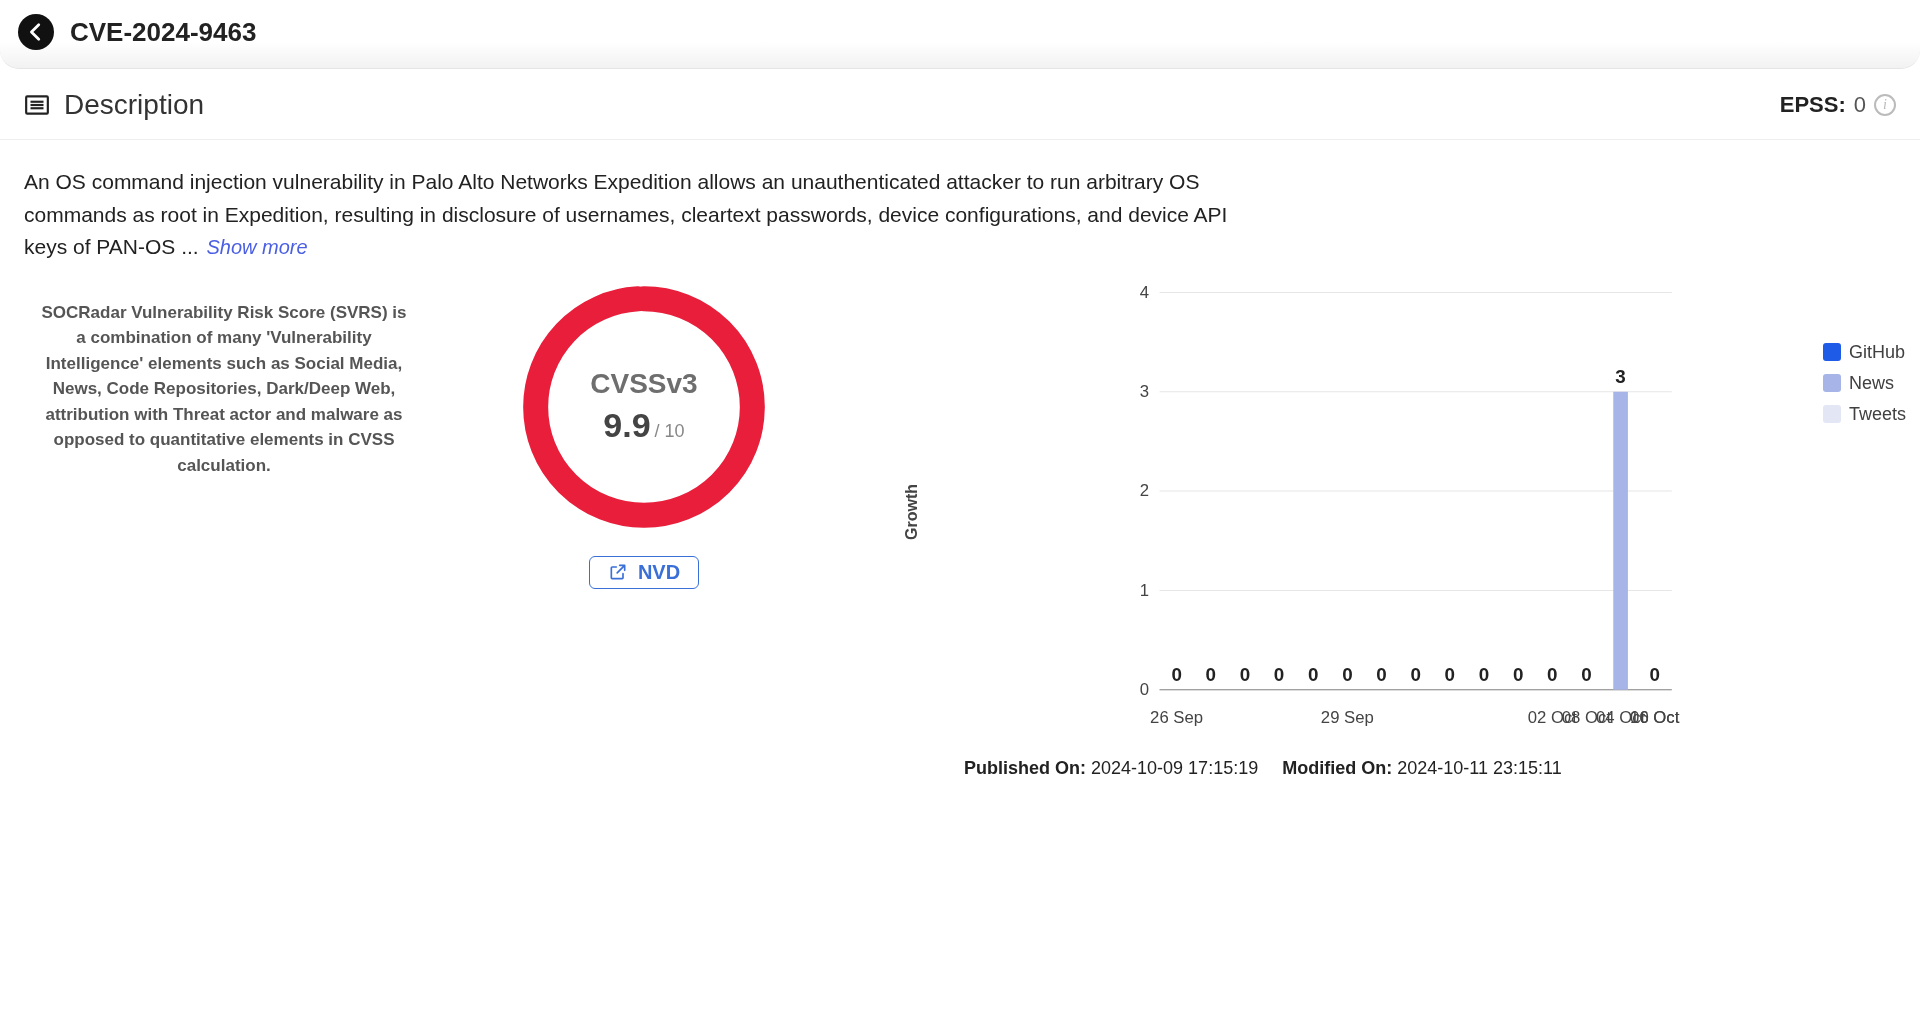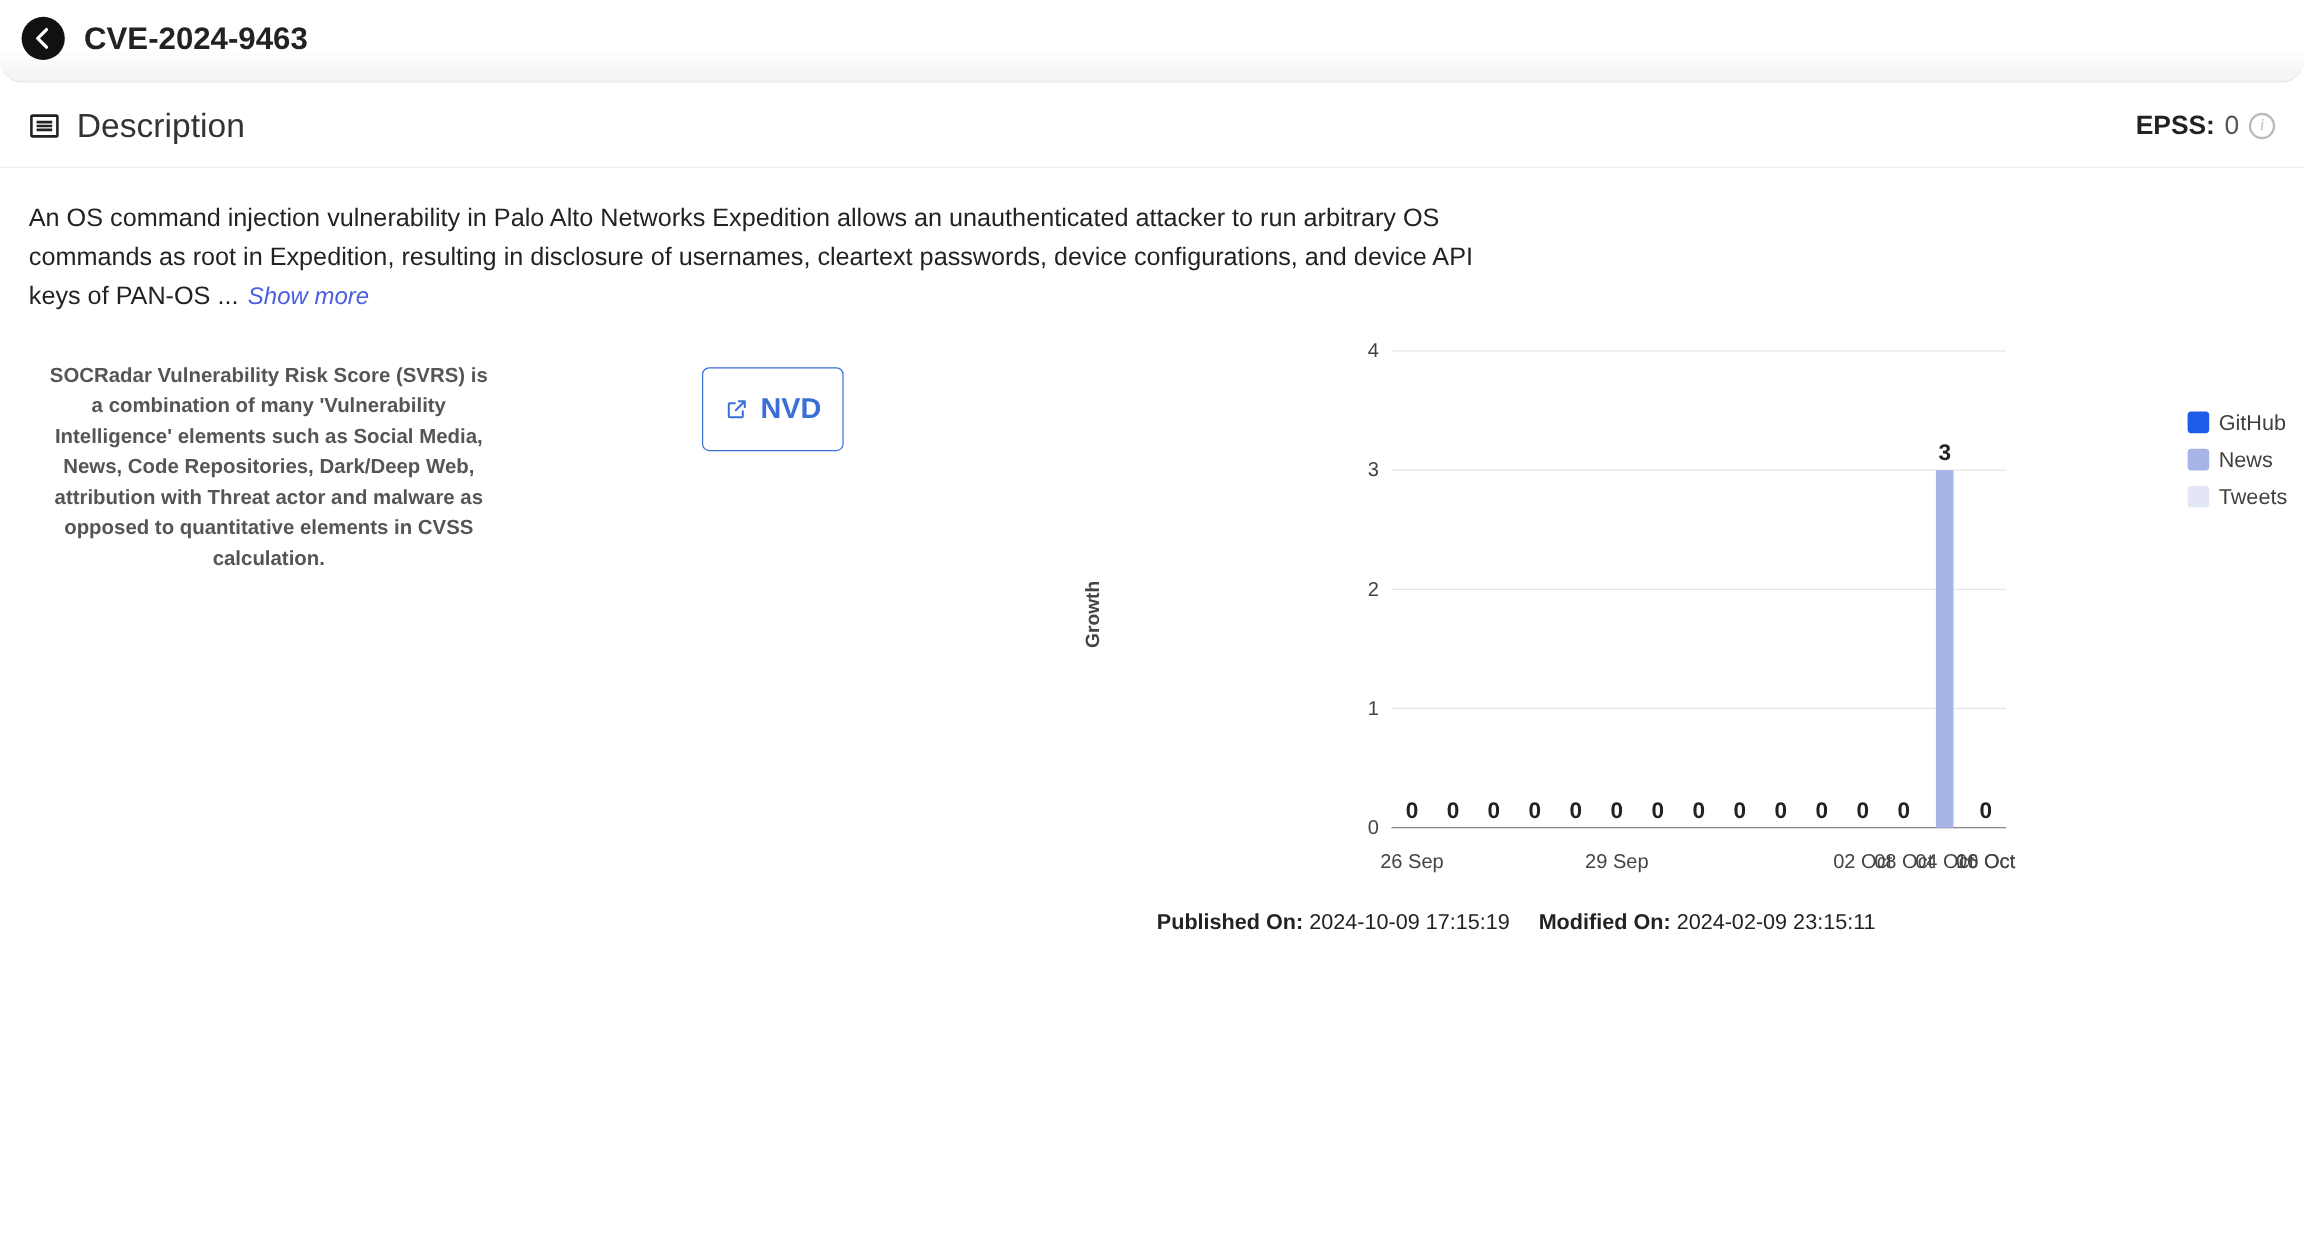--- a/index.html
+++ b/index.html
@@ -39,22 +39,22 @@
   .gauge-center { position:absolute; inset:0; display:flex; flex-direction:column; align-items:center; justify-content:center; gap:6px;}
   .gauge-title { font-size:30px; font-weight:700; color:#6e6e6e; }
   .gauge-title.small { font-size:28px; }
   .gauge-value-row { display:flex; align-items:baseline; gap:4px; color:#555;}
   .gauge-value { font-size:34px; font-weight:600; color:#444;}
   .gauge-max { font-size:18px; color:#888;}
   .gauge-sub { font-size:17px; color:#888; margin-top:2px;}
   .gauge-desc { font-size:17px; color:#555; line-height:1.5; margin-top:18px; font-weight:600; max-width:370px; margin-left:auto; margin-right:auto;text-align:center;}
   .nvd-btn {
     display:inline-flex; align-items:center; gap:10px;
-    border:1px solid #3a6fd8; border-radius:6px; padding:20px 18px;
-    color:#3a6fd8; font-weight:700; font-size:24px; margin-top:24px; cursor:pointer; background:#fff;text-align:right;
+    border:1px solid #3a6fd8; border-radius:6px; padding:4px 18px;
+    color:#3a6fd8; font-weight:700; font-size:20px; margin-top:24px; cursor:pointer; background:#fff;text-align:right;
   }
   .nvd-btn svg{ width:20px; height:20px;}
   .chart-col { flex:1; position:relative; padding-left:40px; }
   .chart-area { position:relative; height:460px; }
   .y-axis-label { position:absolute; left:-20px; top:50%; transform: translateY(-50%) rotate(-90deg); font-size:16px; font-weight:600; color:#444;}
   .chart-svg { width:100%; height:100%; }
   .chart-legend { position:absolute; right:-10px; top:60px; display:flex; flex-direction:column; gap:10px; font-size:18px; color:#404040;}
   .legend-item { display:flex; align-items:center; gap:8px;}
   .legend-swatch { width:18px; height:18px; border-radius:3px;}
   .meta-row { display:flex; gap:24px; font-size:18px; margin-top:16px; padding-left:60px;}
@@ -96,20 +96,33 @@
     <span class="show-more">Show more</span>
   </p>
 
   <div class="panels">
 
     <div class="gauge-col">
       <div class="gauge-desc">SOCRadar Vulnerability Risk Score (SVRS) is a combination of many 'Vulnerability Intelligence' elements such as Social Media, News, Code Repositories, Dark/Deep Web, attribution with Threat actor and malware as opposed to quantitative elements in CVSS calculation.</div>
     </div>
 
     <div class="gauge-col small">
+      <div class="gauge-wrap" style="width:250px;height:250px;">
+        <svg viewBox="0 0 120 120">
+          <circle cx="60" cy="60" r="52" fill="none" stroke="#f3f3f3" stroke-width="12"></circle>
+          <circle id="cvss-arc" cx="60" cy="60" r="52" fill="none" stroke-width="12" stroke-linecap="round" stroke="#e81e3b" stroke-dasharray="323.45837961360513 326.7256359733385"></circle>
+        </svg>
+        <div class="gauge-center">
+          <div class="gauge-title small">CVSSv3</div>
+          <div class="gauge-value-row">
+            <span class="gauge-value">9.9</span>
+            <span class="gauge-max">/ 10</span>
+          </div>
+        </div>
+      </div>
       <button class="nvd-btn">
         <svg viewBox="0 0 24 24">
             <path d="M14 4h6v6M20 4l-9 9M18 14v5a1 1 0 0 1-1 1H5a1 1 0 0 1-1-1V7a1 1 0 0 1 1-1h5" fill="none" stroke="#3a6fd8" stroke-width="2" stroke-linecap="round" stroke-linejoin="round"></path>
           </svg>
         <span>NVD</span>
       </button>
     </div>
 
     <div class="chart-col">
       <div class="chart-area">
@@ -160,17 +173,17 @@
               <span>News</span>
             </div>
             <div class="legend-item">
               <span class="legend-swatch" style="background:#e3e6f5"></span>
               <span>Tweets</span>
             </div>
           </div>
       </div>
       <div class="meta-row">
         <div><b>Published On:</b> <span>2024-10-09 17:15:19</span></div>
-        <div><b>Modified On:</b> <span>2024-02-09 23:15:11</span></div>
+        <div><b>Modified On:</b> <span>2024-10-11 23:15:11</span></div>
       </div>
     </div>
   </div>
 </div>
 
 </body></html>

